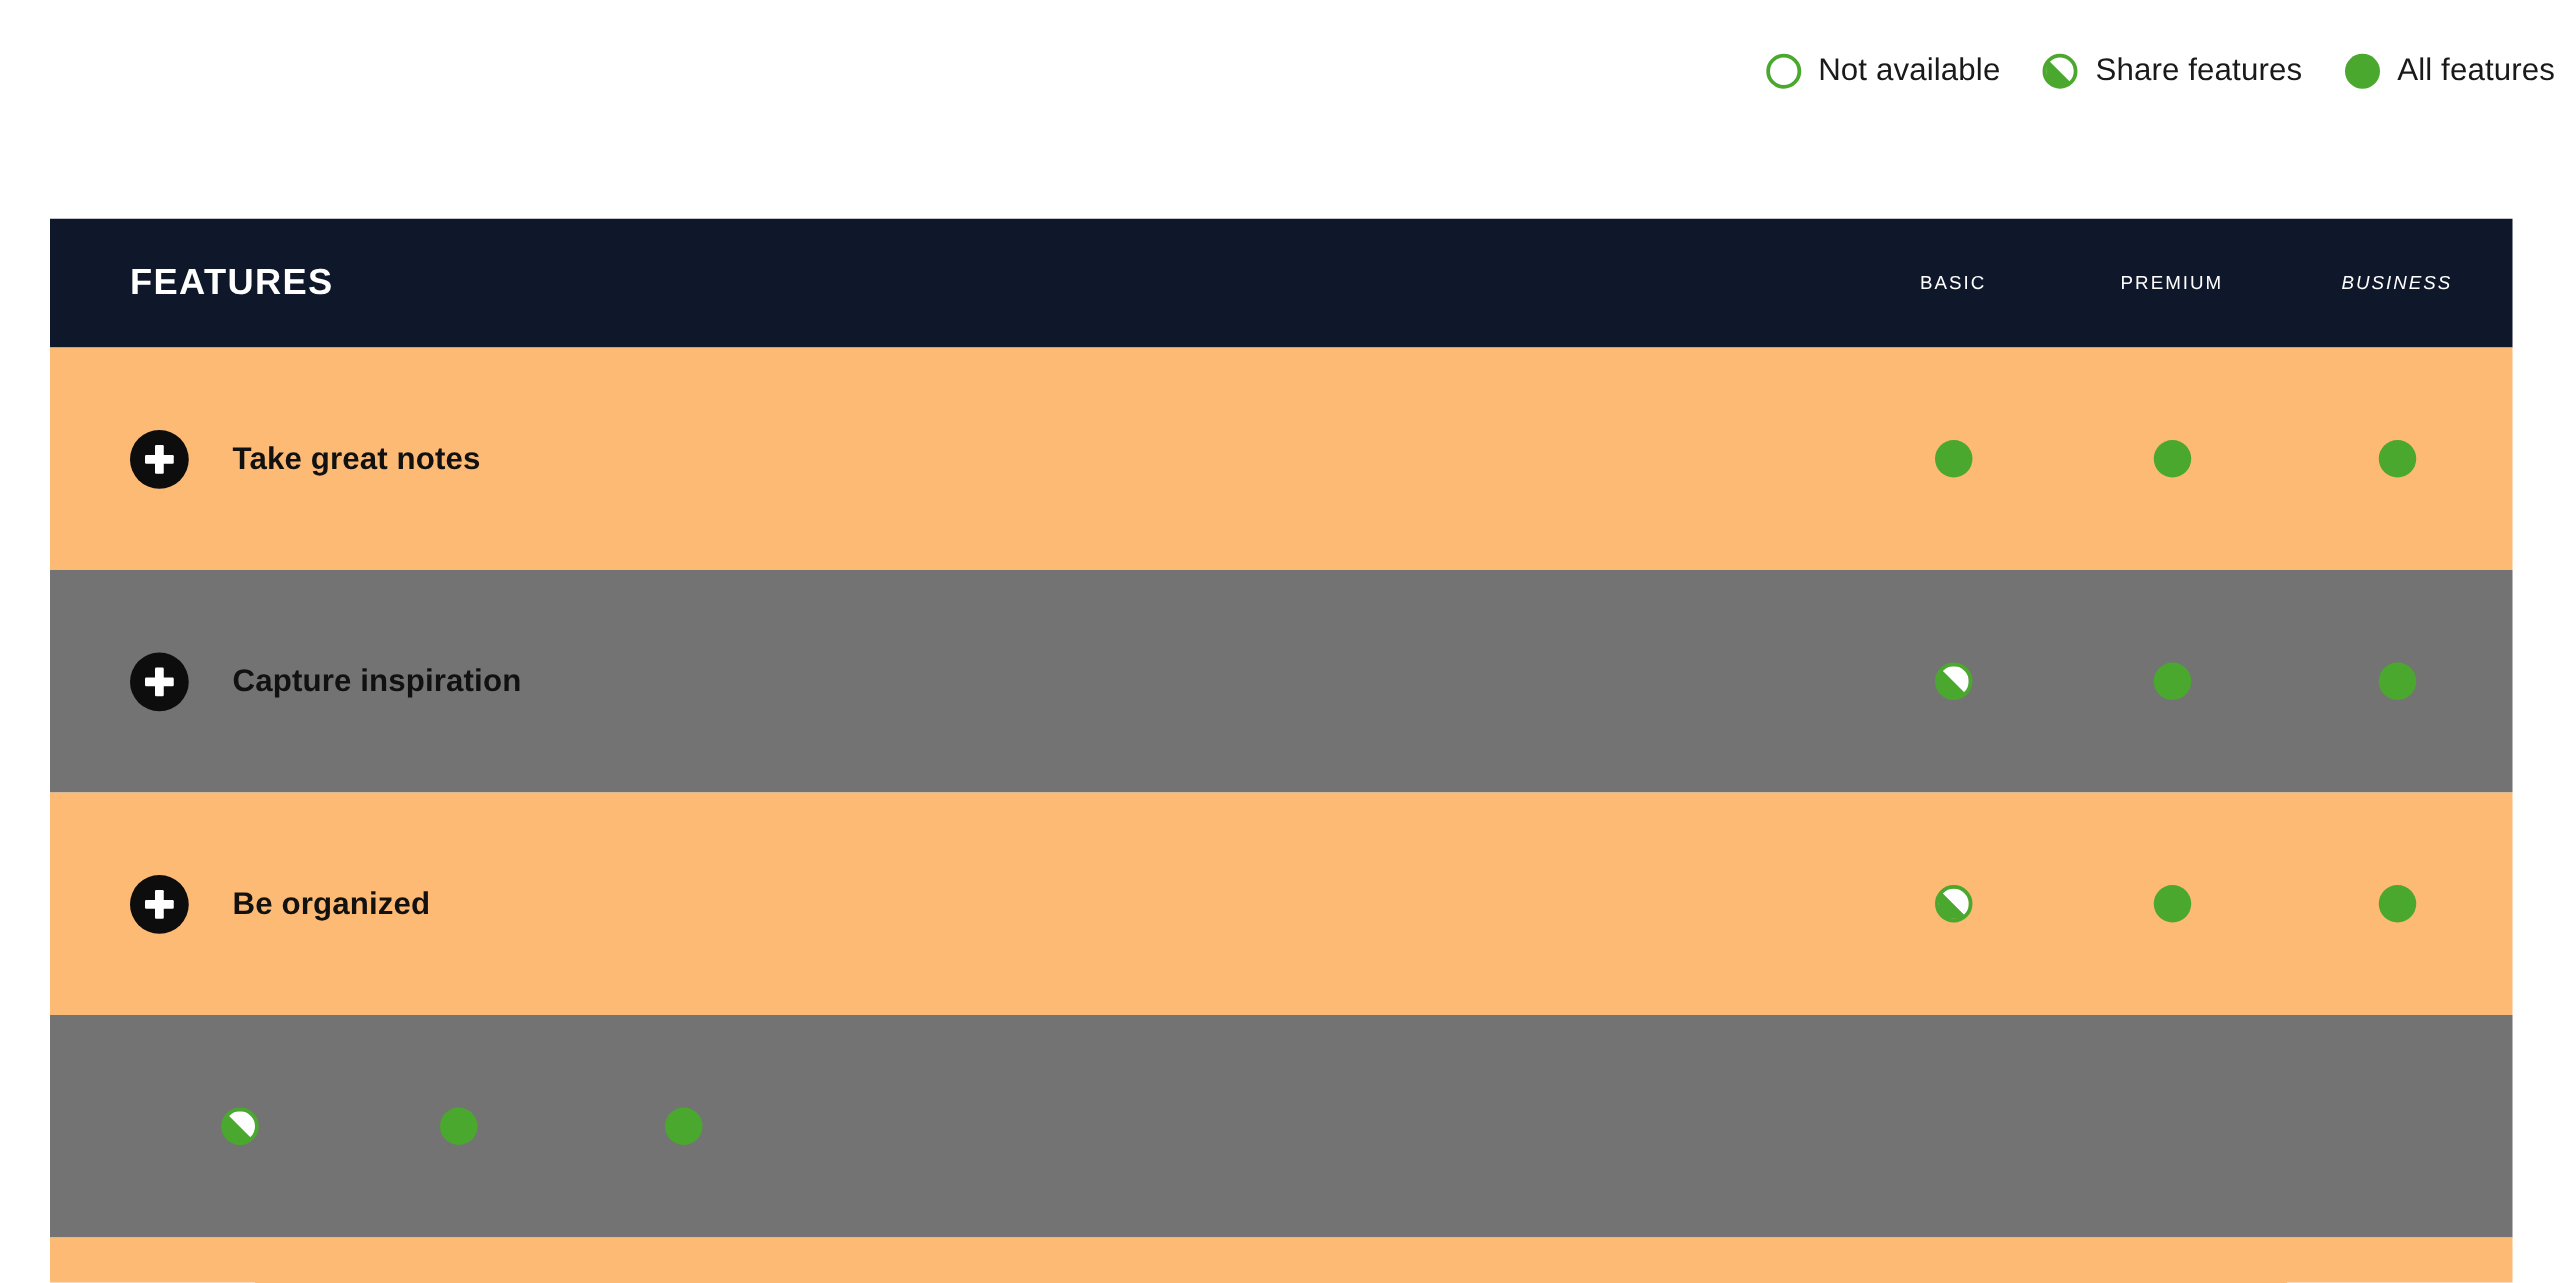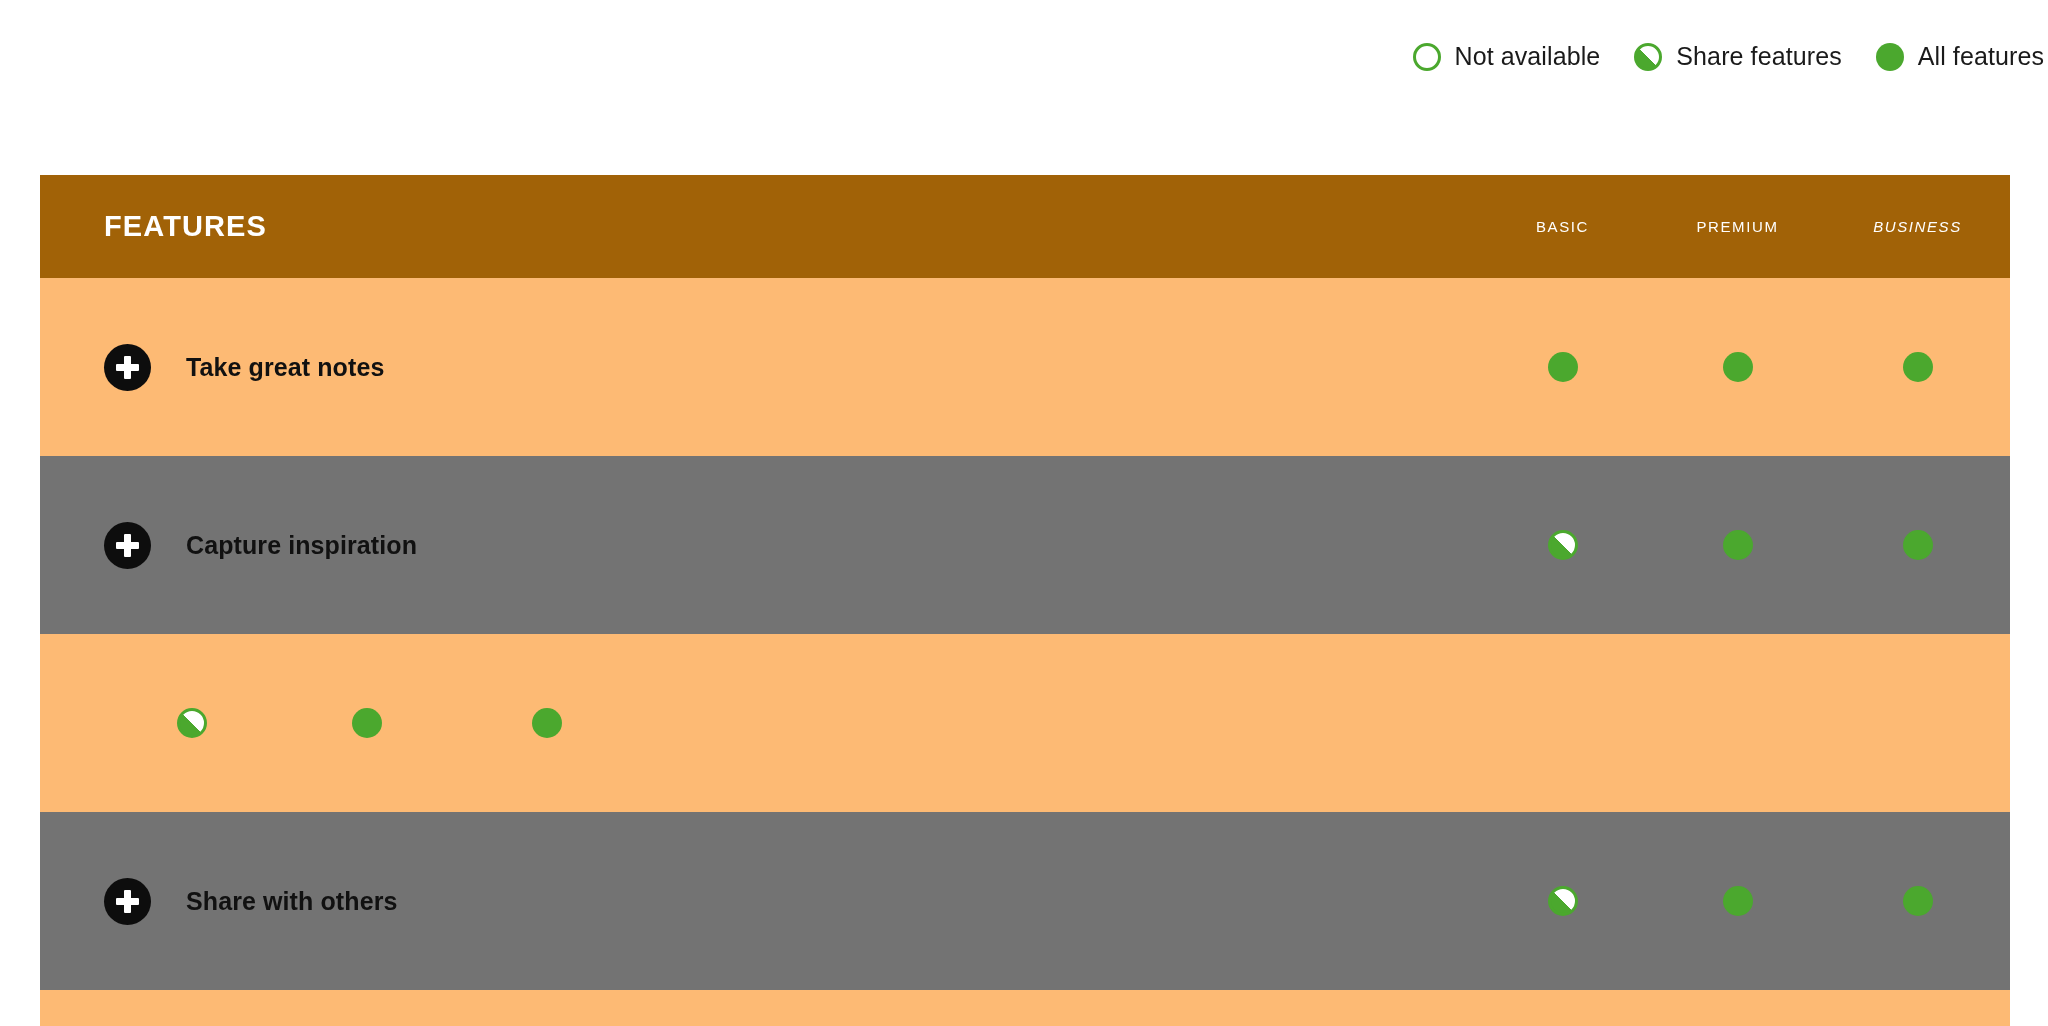--- a/index.html
+++ b/index.html
@@ -67,21 +67,21 @@
 
   
   .table {
     position: absolute;
     left: 40px;
     top: 175px;
     width: 1970px;
   }
 
   .thead {
-    background: #a16207;
+    background: #0f172a;
     height: 103px;
     display: flex;
     align-items: center;
     box-sizing: border-box;
     padding-left: 64px;
   }
   .thead-title {
     color: #ffffff;
     font-size: 29px;
     font-weight: bold;
@@ -227,36 +227,36 @@
     </div>
     <div class="cell">
       <span class="mark mark-all"></span>
     </div>
     <div class="cell last">
       <span class="mark mark-all"></span>
     </div>
   </div>
 
   <div class="trow alt">
-    <div class="cell">
-      <span class="mark mark-some"></span>
-    </div>
-    <div class="cell">
-      <span class="mark mark-all"></span>
-    </div>
-    <div class="cell last">
-      <span class="mark mark-all"></span>
-    </div>
-  </div>
-
-  <div class="trow">
     <div class="feature-cell">
       <span class="plus-icon"></span>
-      <span class="feature-label">Share with others</span>
-    </div>
+      <span class="feature-label">Be organized</span>
+    </div>
+    <div class="cell">
+      <span class="mark mark-some"></span>
+    </div>
+    <div class="cell">
+      <span class="mark mark-all"></span>
+    </div>
+    <div class="cell last">
+      <span class="mark mark-all"></span>
+    </div>
+  </div>
+
+  <div class="trow">
     <div class="cell">
       <span class="mark mark-some"></span>
     </div>
     <div class="cell">
       <span class="mark mark-all"></span>
     </div>
     <div class="cell last">
       <span class="mark mark-all"></span>
     </div>
   </div>

